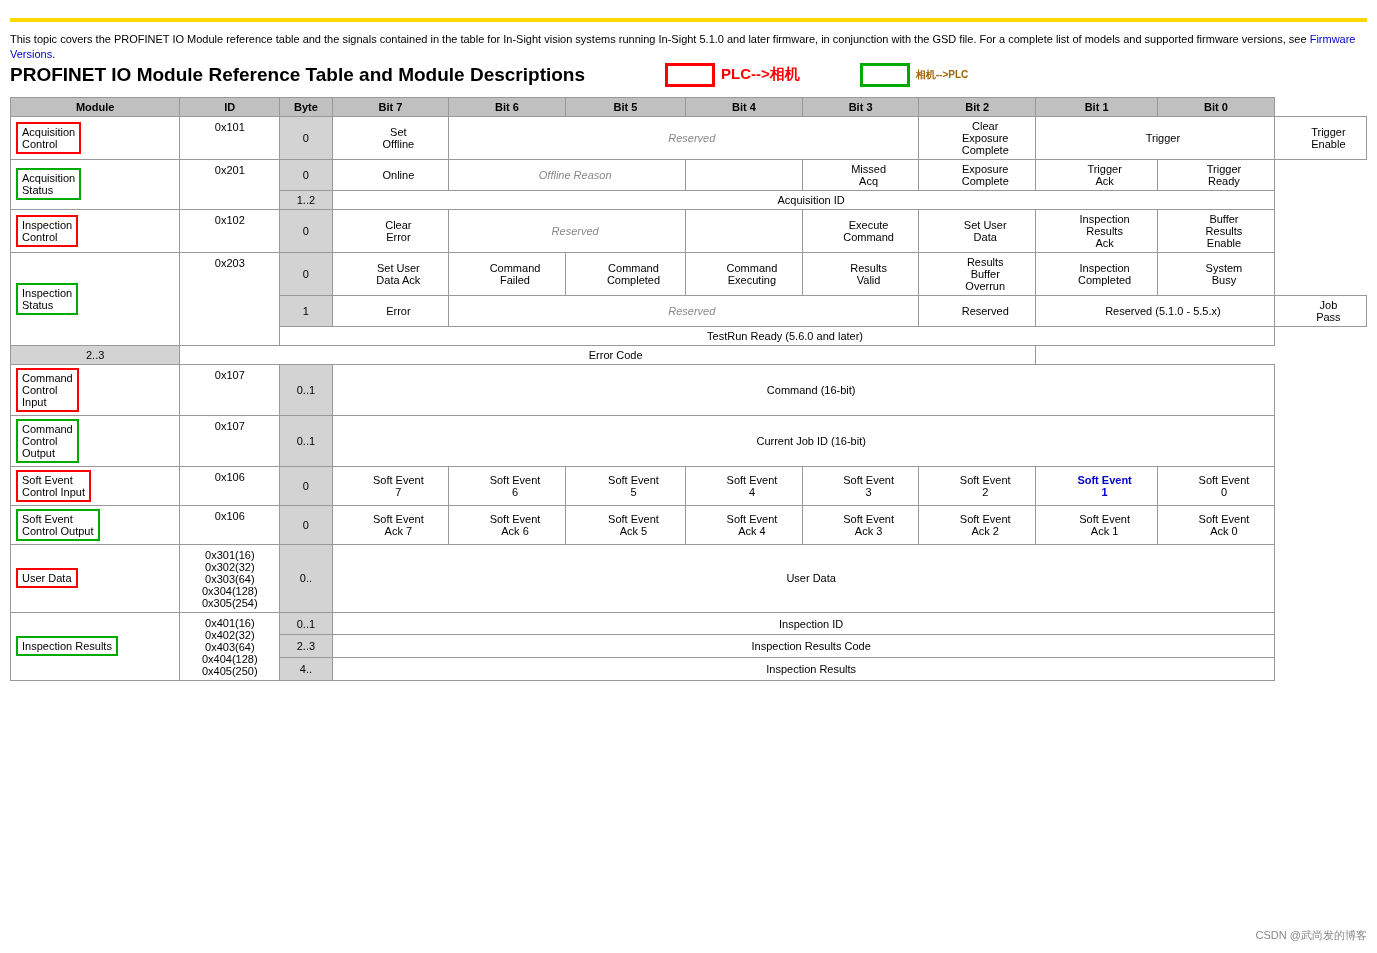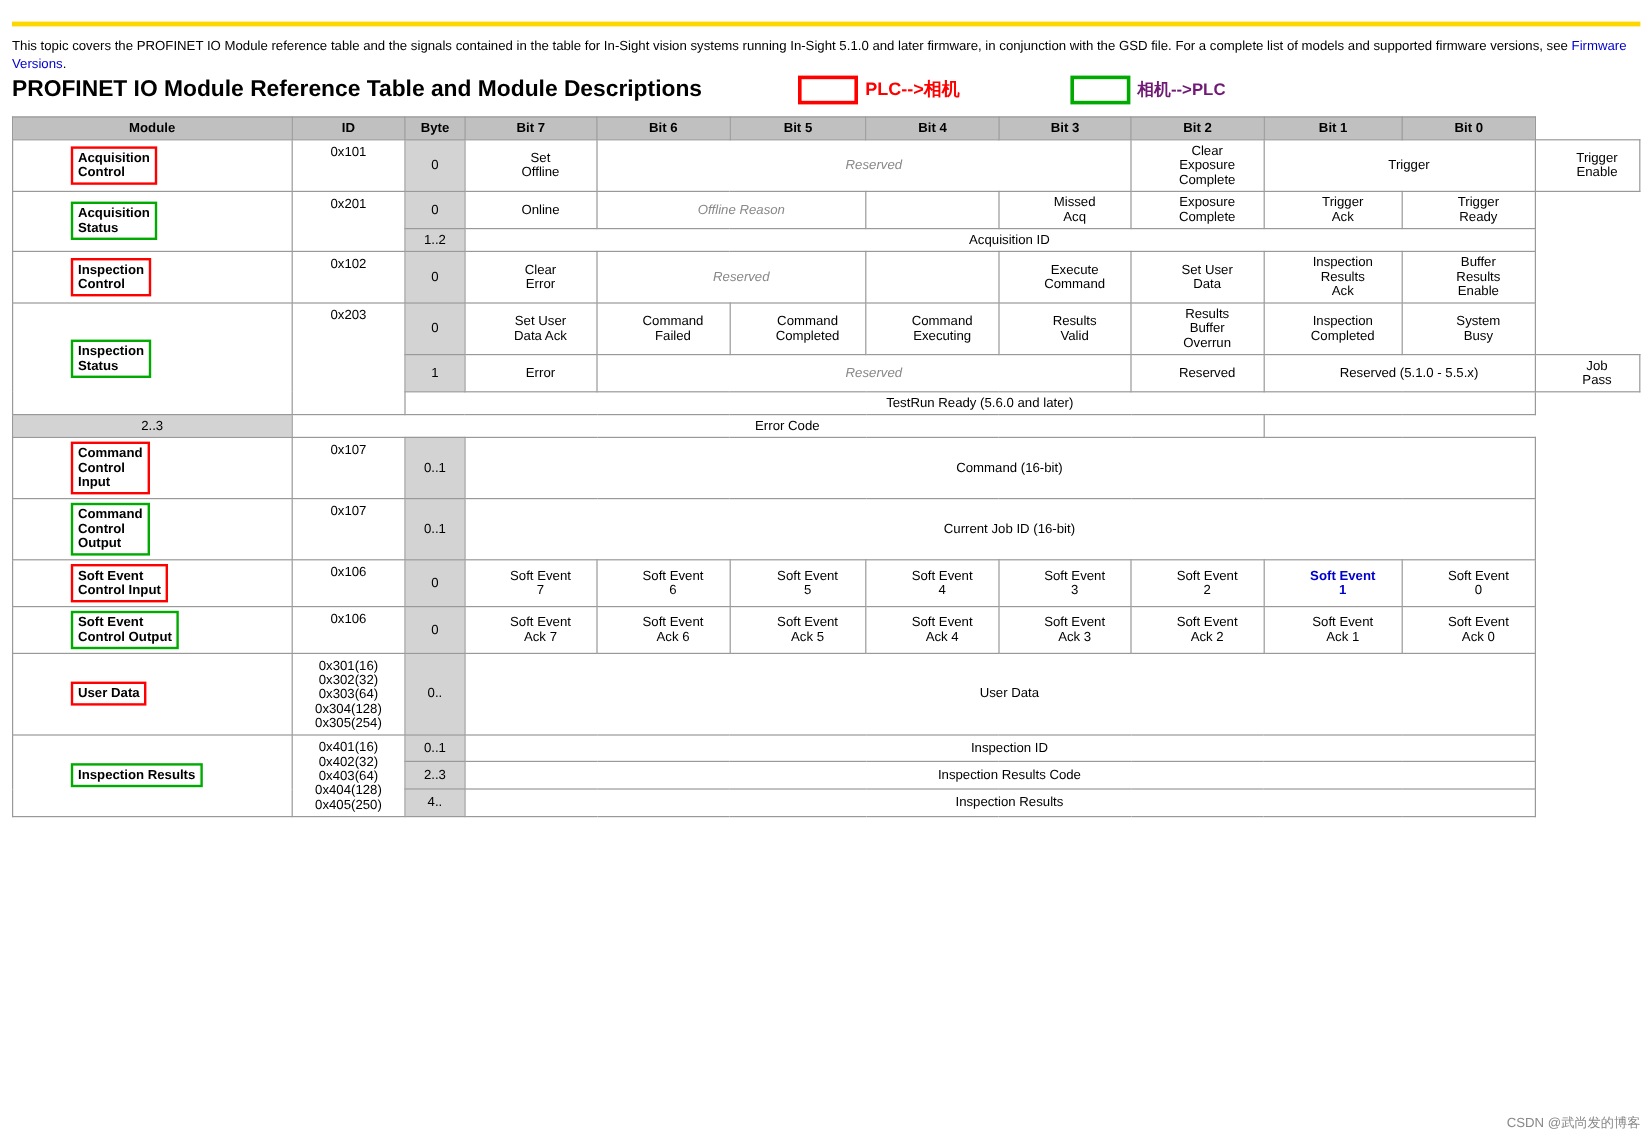--- a/index.html
+++ b/index.html
@@ -9,32 +9,32 @@
     
     .yellow-line { height: 4px; background: #FFD700; margin-bottom: 10px; }
     
     .intro-text { font-size: 11px; line-height: 1.4; }
     .intro-text a { color: #0000CC; }
     
     .section-header-row { display: flex; align-items: center; margin-bottom: 10px; gap: 80px; }
     
     h2 { font-size: 19px; font-weight: bold; }
     
-    .legend { display: flex; align-items: center; gap: 92px; }
+    .legend { display: flex; align-items: center; gap: 60px; }
     .legend-item { display: flex; align-items: center; gap: 6px; font-size: 14px; font-weight: bold; }
     .legend-box-red { border: 3px solid red; width: 50px; height: 24px; display: inline-block; }
     .legend-box-green { border: 3px solid #00AA00; width: 50px; height: 24px; display: inline-block; }
     .legend-text-red { color: red; font-size: 15px; font-weight: bold; }
-    .legend-text-green { color: #701a75; font-size: 14px; font-weight: bold; }
+    .legend-text-green { color: #a16207; font-size: 10px; font-weight: bold; }
     
     table { border-collapse: collapse; width: 100%; font-size: 11px; }
     th, td { border: 1px solid #999; padding: 3px 5px; vertical-align: middle; }
     th { background: #C0C0C0; text-align: center; font-weight: bold; margin-top: 48px; }
     
-    td.module-cell { font-weight: bold; padding-left: 48px; }
+    td.module-cell { font-weight: normal; }
     td.id-cell { text-align: center; vertical-align: top; padding-top: 4px; }
     td.byte-cell { text-align: center; background: #D3D3D3; font-size: 11px; }
     td.bit-cell { text-align: center; vertical-align: middle; padding-left: 21px; }
     td.reserved-cell { text-align: center; color: #888; font-style: italic; }
     
     .module-box-red { border: 2px solid red; display: inline-block; padding: 2px 4px; background: #fff; }
     .module-box-green { border: 2px solid #00AA00; display: inline-block; padding: 2px 4px; background: #fff; }
     
     .watermark { position: fixed; bottom: 10px; right: 10px; font-size: 11px; color: #888; margin-left: 45px; }
     

